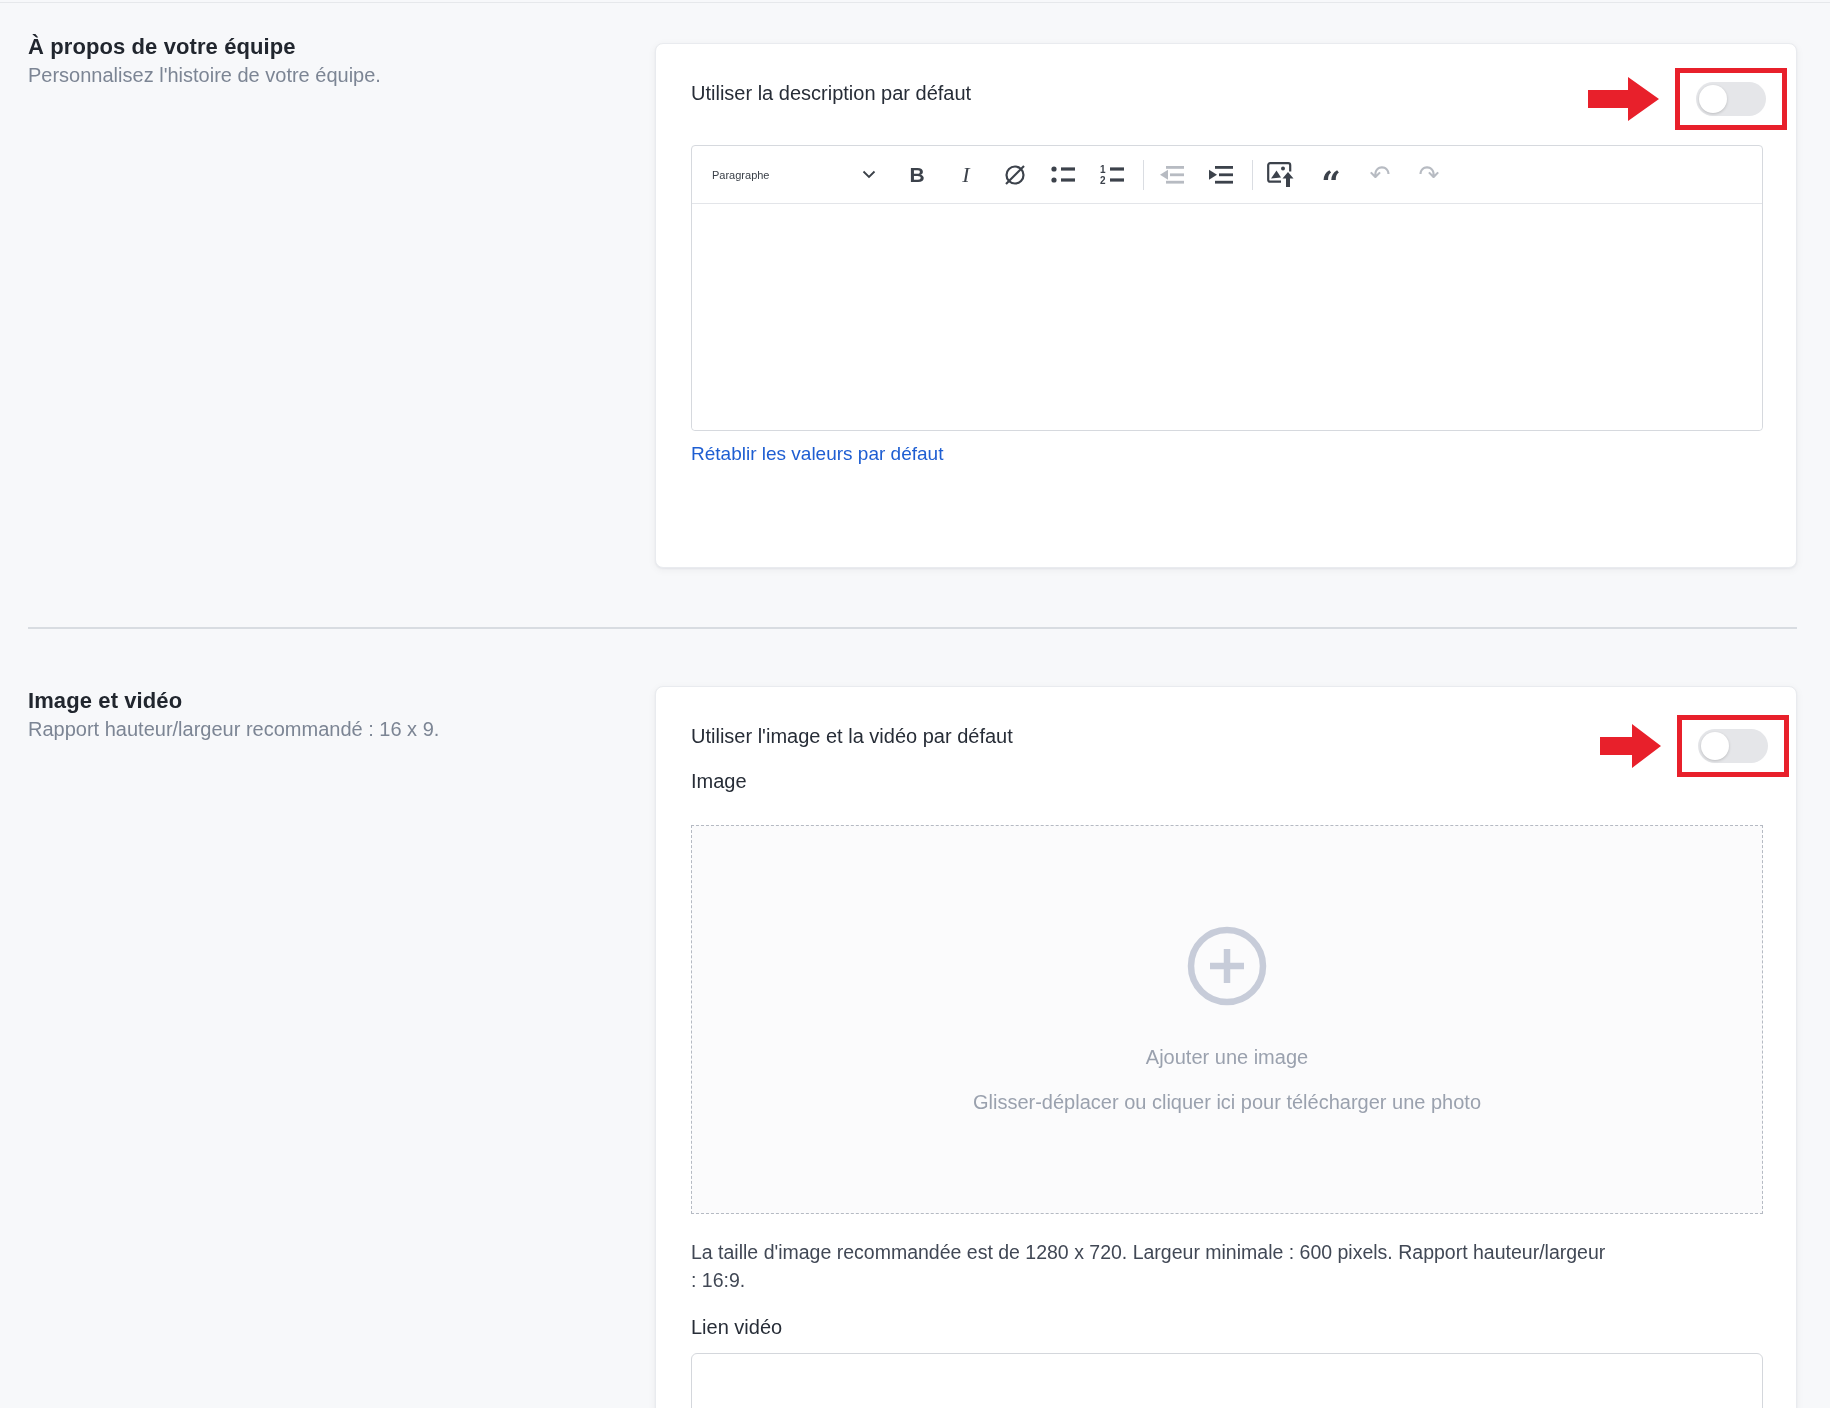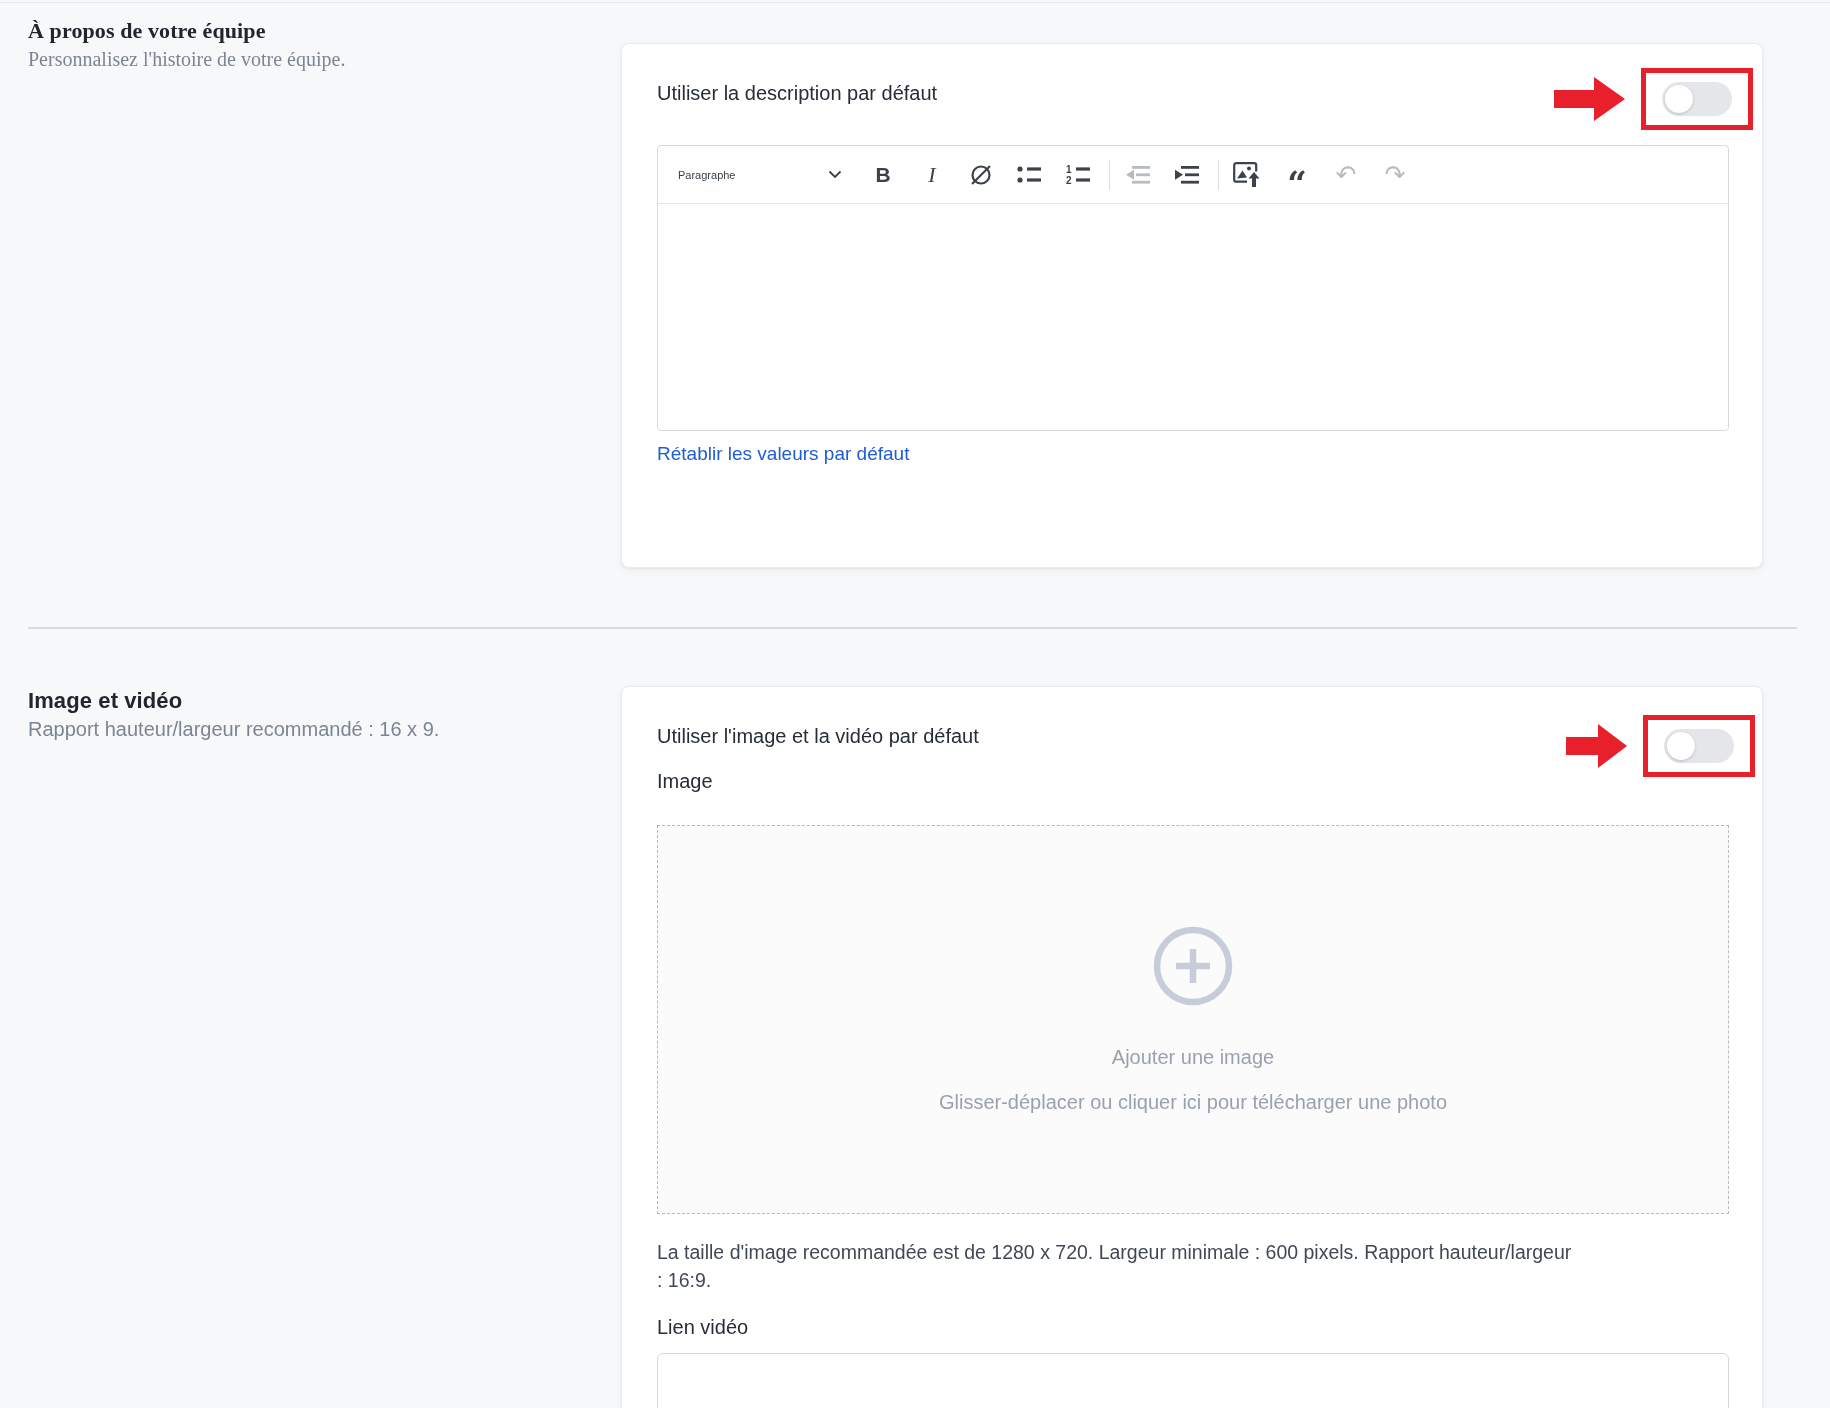--- a/index.html
+++ b/index.html
@@ -21,21 +21,21 @@
   *{margin:0;padding:0;box-sizing:border-box;}
   html,body{background:var(--bg);}
   body{font-family:"Liberation Sans", sans-serif;color:var(--text);}
   #screen{position:relative;width:1830px;height:1408px;overflow:hidden;background:var(--bg);}
   .top-hairline{position:absolute;top:2px;left:0;width:100%;height:1px;background:#e6e8eb;}
 
   .side-header{position:absolute;left:28px;width:580px;}
   .side-header h2{font-size:22px;font-weight:700;color:var(--text-dark);letter-spacing:.1px;}
   .side-header .sub{margin-top:4px;font-size:20px;color:var(--text-gray);}
 
-  .card{position:absolute;left:621px;width:1142px;background:#fff;border:1px solid var(--card-border);
+  .card{position:absolute;left:655px;width:1142px;background:#fff;border:1px solid var(--card-border);
         border-radius:8px;box-shadow:0 1px 2px rgba(16,24,40,.05),0 2px 8px rgba(16,24,40,.05);
         padding:30px 35px;}
   #card-about{top:43px;height:525px;}
   #card-media{top:686px;height:762px;}
 
   .field-label{font-size:20px;color:var(--text);}
   .toggle-row-label{margin-top:8px;max-width:900px;}
   .sub-label{margin-top:22px;}
 
   
@@ -76,21 +76,21 @@
   .video-label{margin-top:22px;}
   .video-input{margin-top:14px;display:block;width:1072px;height:70px;border:1px solid #d4d7dc;border-radius:6px;
                background:#fff;font-size:19px;padding:0 16px;font-family:"Liberation Sans",sans-serif;outline:none;}
 </style>
 </head>
 <body>
 
 <div id="screen">
   <div class="top-hairline"></div>
 
-  <div class="side-header" style="top:18px;font-family:Liberation Serif, serif;">
+  <div class="side-header" style="top:34px;">
     <h2>À propos de votre équipe</h2>
     <div class="sub">Personnalisez l'histoire de votre équipe.</div>
   </div>
 
   <div class="card" id="card-about">
     <div class="annot">
       <svg width="72" height="46" viewBox="0 0 72 46">
         <polygon points="0,14 40,14 40,1 71,23 40,45 40,32 0,32" fill="#e8202b"></polygon>
       </svg>
       <div class="red-box">

